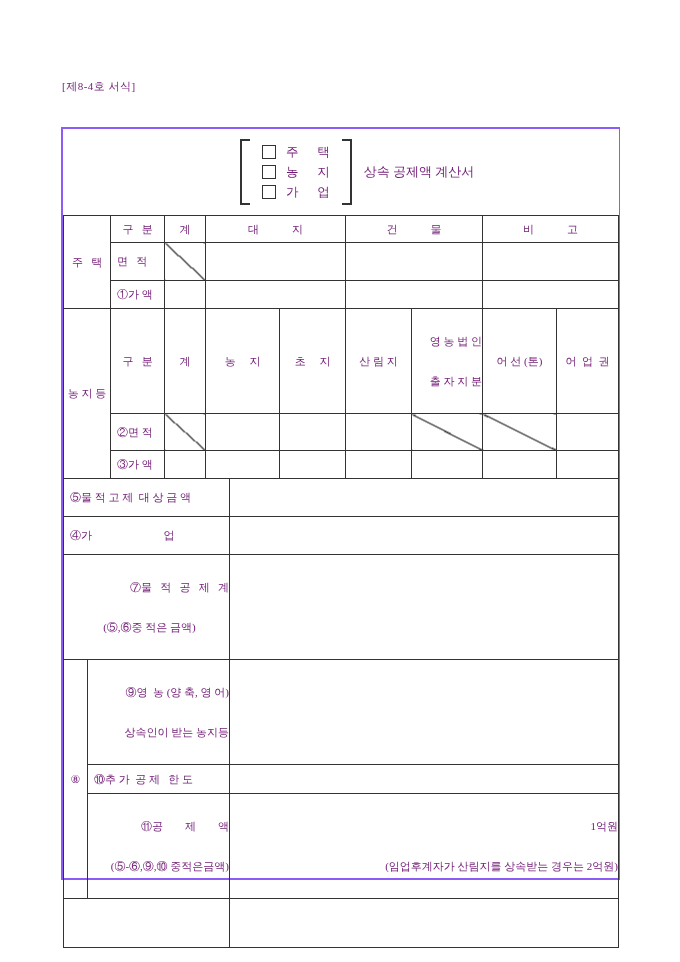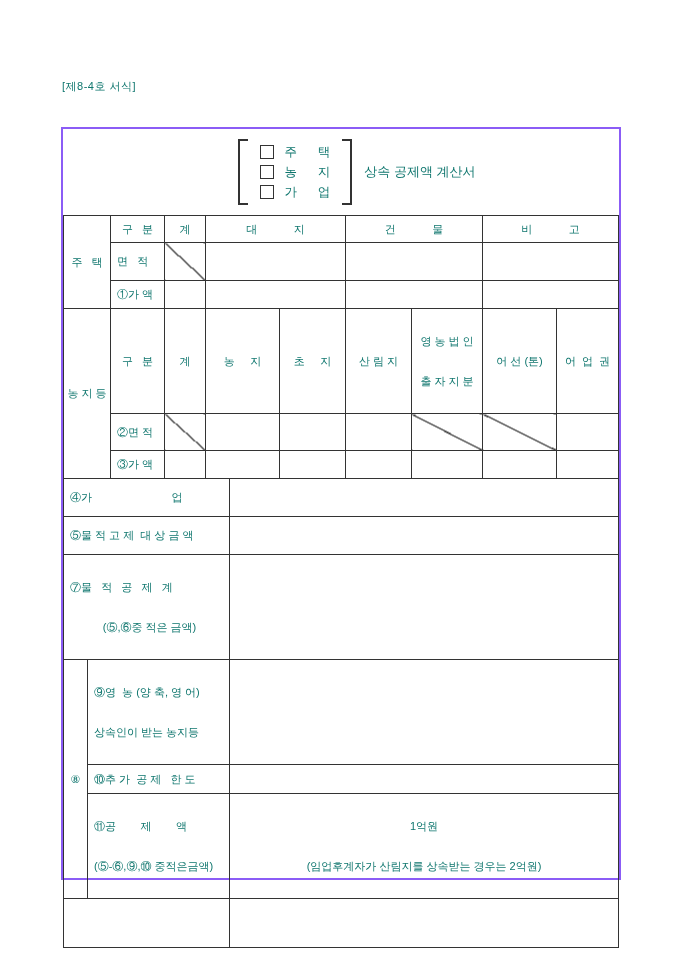--- a/index.html
+++ b/index.html
@@ -1,17 +1,17 @@
 <!DOCTYPE html>
 <html><head>
 <meta charset="utf-8">
 <style>
   html,body{margin:0;padding:0;background:#ffffff;}
-  .page{position:relative;width:680px;height:962px;background:#fff;
-        font-family:Liberation Sans, sans-serif;color:#0f766e;overflow:hidden;}
+  .page{position:relative;width:620px;height:962px;background:#fff;
+        font-family:Liberation Serif, serif;color:#701a75;overflow:hidden;}
   .form-no{position:absolute;left:62px;top:79px;font-size:11px;letter-spacing:.5px;}
   .title{position:absolute;left:0;top:91px;width:100%;text-align:center;
          font-size:17.5px;font-weight:bold;letter-spacing:1.5px;}
   .form-box{position:absolute;left:61px;top:127px;width:560px;height:753px;
             border:2px solid #8b5cf6;box-sizing:border-box;display:flex;flex-direction:column;}
   
   .sec-header{height:86px;flex:0 0 auto;display:flex;align-items:center;justify-content:center;}
   .cb-assembly{display:flex;align-items:stretch;transform:translateX(16px);}
   .bracket{width:8px;flex:0 0 auto;}
   .bracket-left{border-left:2px solid #333;border-top:2px solid #333;border-bottom:2px solid #333;}
@@ -21,21 +21,21 @@
   .checkbox{width:12px;height:12px;border:1.8px solid #333;display:inline-block;
             margin-right:10px;background:#fff;flex:0 0 auto;}
   .cb-label{font-size:12.5px;white-space:pre;}
   .cb-caption{display:flex;align-items:center;font-size:13px;margin-left:12px;white-space:pre;font-weight:500;}
   
   table.tbl{width:100%;border-collapse:collapse;table-layout:fixed;flex:0 0 auto;}
   table.mt{margin-top:-1px;}
   .tbl td{border:1px solid #333;font-size:11px;white-space:pre;overflow:hidden;
           padding:0 0 0 6px;vertical-align:middle;}
   .tbl td.c{text-align:center;padding:0;margin-top:32px;}
-  .tbl td .ln{line-height:16px;}
+  .tbl td .ln{line-height:16px;text-align:right;}
   .tbl td .ln2c{line-height:16px;text-align:center;}
   .diag{background-image:linear-gradient(to top right,
         transparent calc(50% - 0.7px),#444 calc(50% - 0.7px),
         #444 calc(50% + 0.7px),transparent calc(50% + 0.7px));}
 </style>
 </head>
 <body>
 
 <div class="page">
 
@@ -150,25 +150,25 @@
     </tbody>
       </table>
 
     <table class="tbl mt">
       <colgroup>
           <col style="width:166px">
           <col>
         </colgroup>
       <tbody>
           <tr style="height:38px">
+        <td>⑤물 적 고 제  대 상 금 액</td>
+        <td class="c"></td>
+      </tr>
+      <tr style="height:38px">
         <td>④가                          업</td>
-        <td class="c"></td>
-      </tr>
-      <tr style="height:38px">
-        <td>⑤물 적 고 제  대 상 금 액</td>
         <td class="c"></td>
       </tr>
       <tr style="height:41px">
         <td>
           <div class="ln">⑦물   적   공   제   계</div>
           <div class="ln2c">(⑤,⑥중 적은 금액)</div>
         </td>
         <td class="c"></td>
       </tr>
     </tbody>

